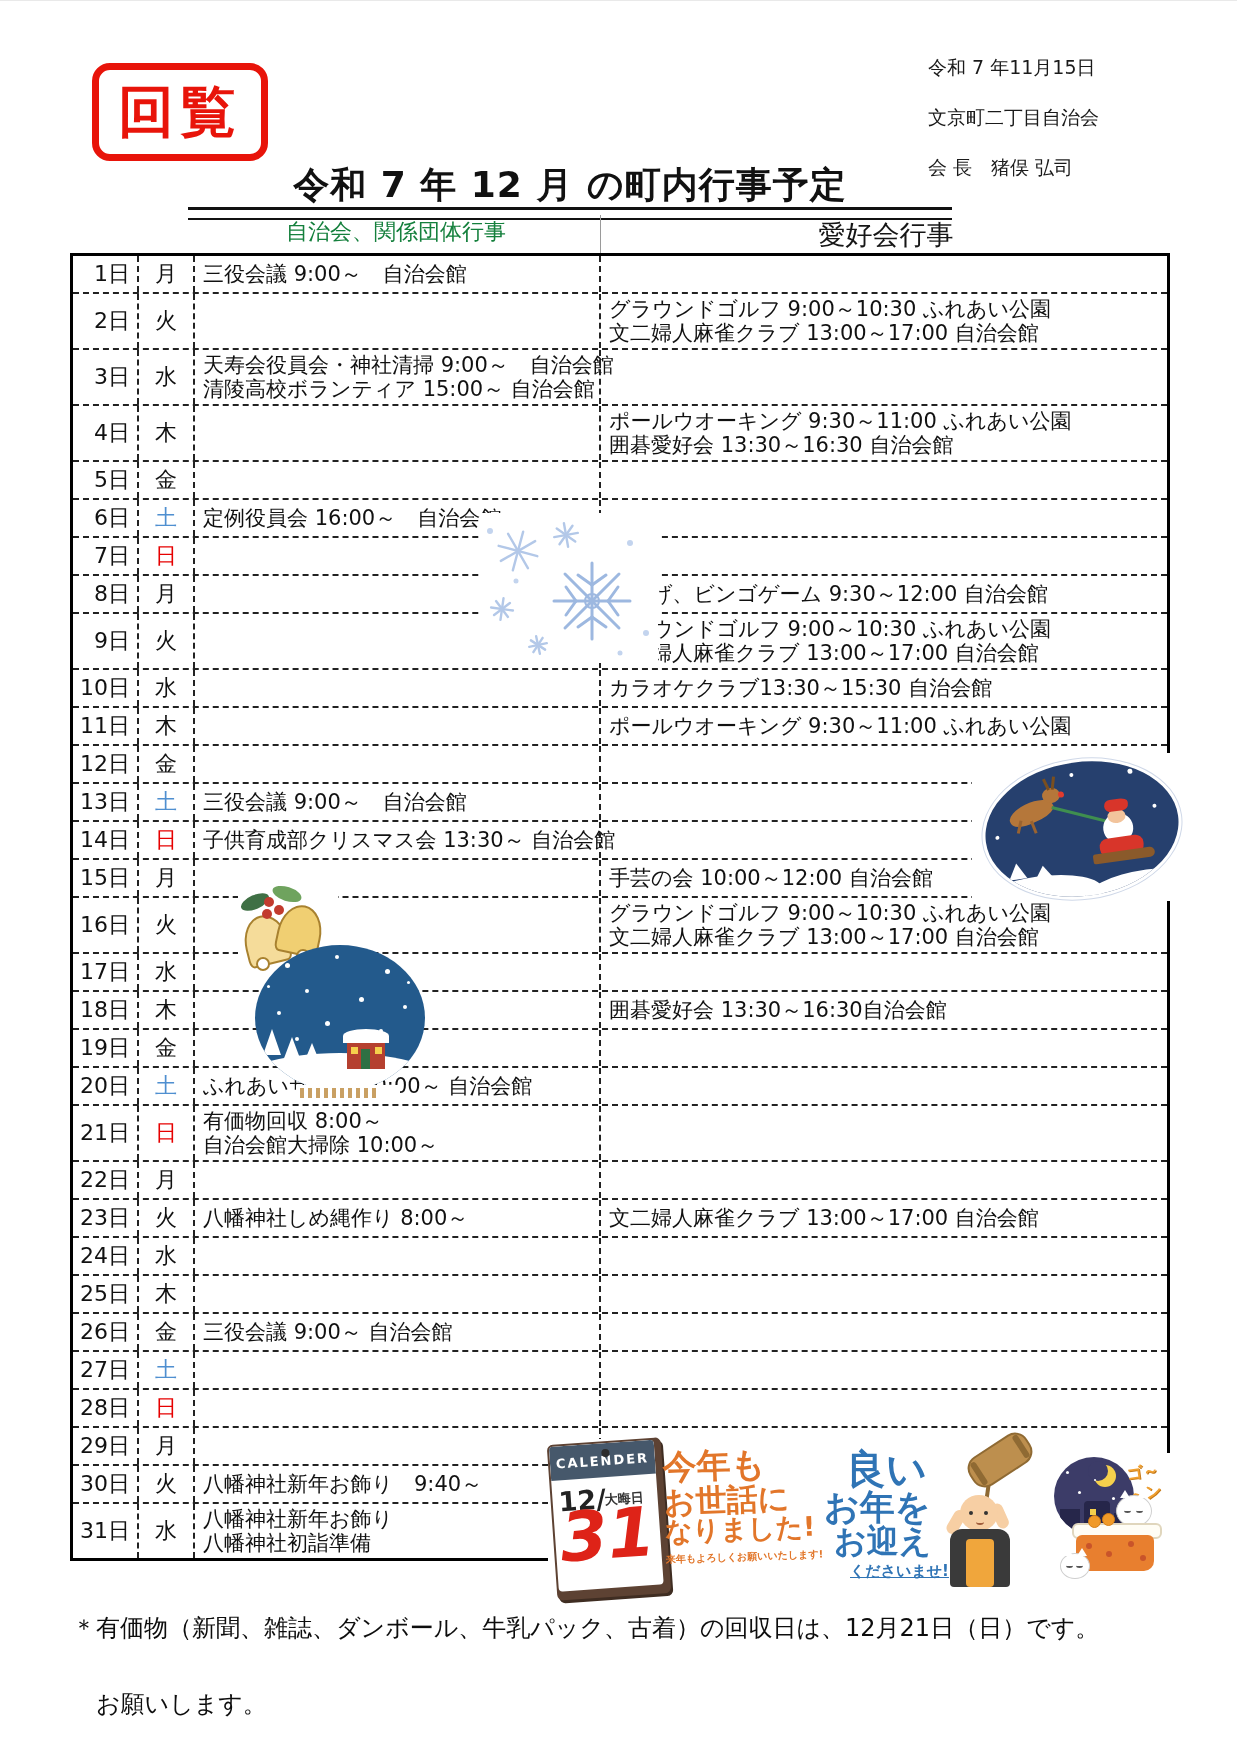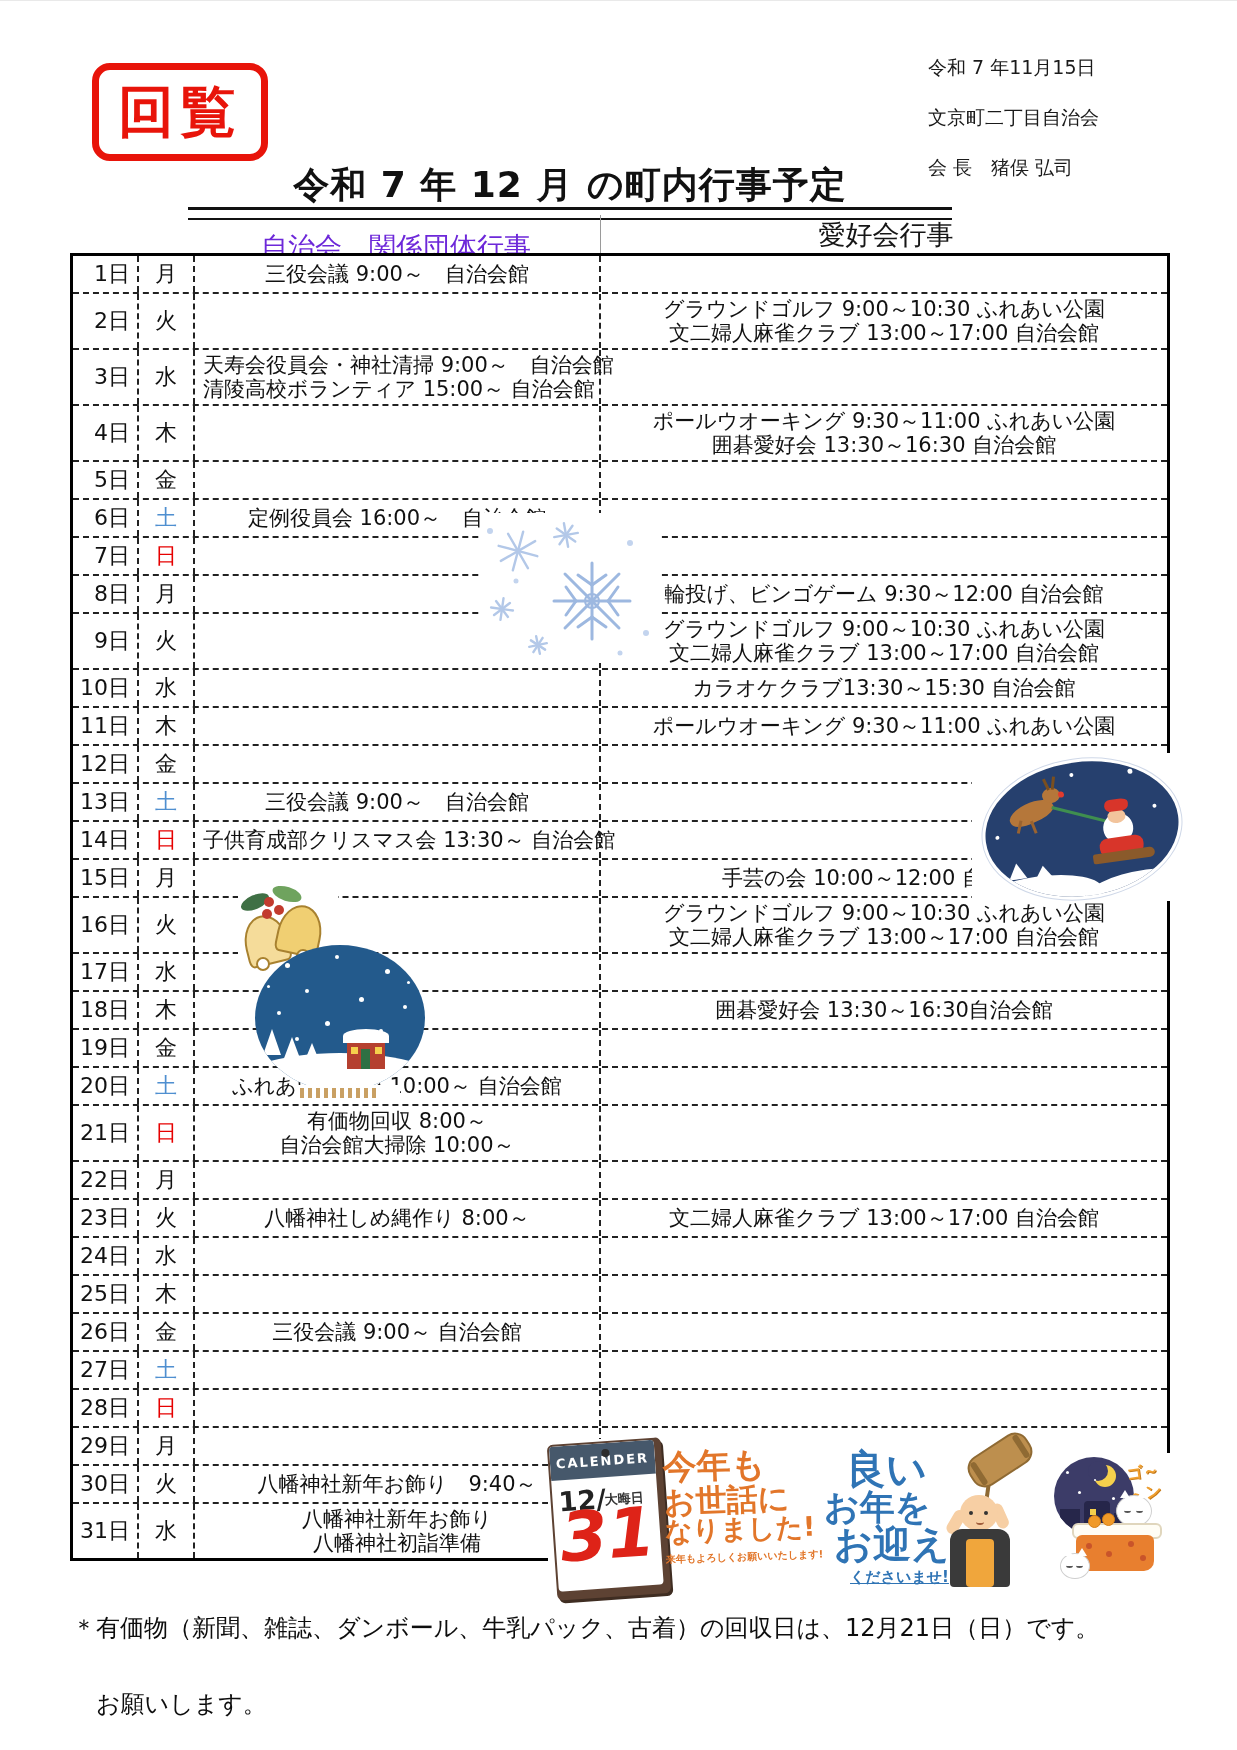--- a/index.html
+++ b/index.html
@@ -7,36 +7,36 @@
         font-family:"DejaVu Sans","Liberation Sans",sans-serif;color:#111;overflow:hidden;}
   
   .stamp{position:absolute;left:92px;top:62px;width:162px;height:84px;border:7px solid #e8140a;
          border-radius:18px;display:flex;align-items:center;justify-content:center;}
   .stamp span{font-size:56px;font-weight:bold;color:#e8140a;letter-spacing:6px;line-height:1;}
   .issuer{position:absolute;left:928px;top:54px;font-size:19px;line-height:25px;color:#1a1a1a;white-space:pre;}
   .title-wrap{position:absolute;left:188px;top:160px;width:764px;text-align:center;}
   .title{font-size:36px;font-weight:bold;letter-spacing:1px;}
   .title-underline{position:absolute;left:188px;top:206px;width:764px;height:8px;
                    border-top:3px solid #111;border-bottom:2px solid #111;}
-  .col-head-left{position:absolute;left:192px;top:228px;width:408px;text-align:center;font-size:27px;color:#6d28d9;}
+  .col-head-left{position:absolute;left:192px;top:216px;width:408px;text-align:center;font-size:22px;color:#15803d;}
   .col-head-right{position:absolute;left:600px;top:216px;width:572px;text-align:center;font-size:27px;color:#161616;}
   .col-head-div{position:absolute;left:600px;top:214px;width:1px;height:38px;background:#9a9a9a;}
   
   .cal{position:absolute;left:70px;top:252px;width:1100px;border:3px solid #000;box-sizing:border-box;background:#fff;}
   .row{display:flex;border-bottom:2px dashed #222;min-height:38px;box-sizing:border-box;}
   .row:last-child{border-bottom:none;}
   .cell{box-sizing:border-box;display:flex;flex-direction:column;justify-content:center;}
   .day{width:64px;align-items:flex-end;padding-right:7px;font-size:22px;}
   .wd{width:56px;border-left:2px dashed #222;align-items:center;font-size:22px;}
   .wd.sat{color:#4f8fd0;}
   .wd.sun{color:#e60000;}
   .ev{border-left:2px dashed #222;padding:3px 8px;font-size:21px;line-height:24px;}
   .ev.left{width:406px;}
   .ev.right{flex:1;}
-  .line{white-space:pre;text-align:center;}
+  .line{white-space:pre;}
   
   .deco{position:absolute;}
   .patch{position:absolute;background:#fff;}
   svg{display:block;}
   
   .bell{position:absolute;width:40px;height:46px;background:#f5dc9a;border:2px solid #a8812f;
         border-radius:50% 50% 12% 12%/60% 60% 16% 16%;}
   .clapper{position:absolute;width:10px;height:10px;background:#fff;border:2px solid #a8812f;border-radius:50%;}
   .leaf{position:absolute;width:30px;height:14px;border-radius:50%;}
   .berry{position:absolute;width:10px;height:10px;border-radius:50%;background:#c23b2e;}
@@ -58,21 +58,21 @@
   
   .orange-txt{position:absolute;left:664px;top:1446px;width:160px;color:#e2762a;font-weight:bold;
               transform:rotate(-2deg);line-height:1.05;}
   .orange-txt .l1{font-size:34px;}
   .orange-txt .l2{font-size:31px;}
   .orange-txt .l3{font-size:27px;}
   .orange-txt .small{font-size:10px;margin-top:8px;letter-spacing:0;}
   .blue-txt{position:absolute;left:820px;top:1448px;width:140px;color:#2f74b5;font-weight:bold;line-height:1.02;}
   .blue-txt .b1{font-size:40px;padding-left:26px;}
   .blue-txt .b2{font-size:35px;padding-left:4px;}
-  .blue-txt .b3{font-size:38px;padding-left:14px;}
+  .blue-txt .b3{font-size:32px;padding-left:14px;}
   .blue-txt .b4{font-size:15px;padding-left:30px;margin-top:6px;text-decoration:underline;}
   
   .monk{position:absolute;left:938px;top:1436px;width:95px;height:155px;}
   .mallet{position:absolute;left:28px;top:6px;width:64px;height:30px;background:#bd8f4e;border:2px solid #8f6a33;
           border-radius:14px;transform:rotate(-33deg);}
   .mallet:before{content:"";position:absolute;left:4px;top:2px;bottom:2px;width:6px;background:#8f6a33;border-radius:3px;}
   .mallet:after{content:"";position:absolute;right:4px;top:2px;bottom:2px;width:6px;background:#8f6a33;border-radius:3px;}
   .m-handle{position:absolute;left:48px;top:30px;width:4px;height:44px;background:#8f6a33;transform:rotate(8deg);}
   .m-head{position:absolute;left:22px;top:58px;width:38px;height:36px;background:#f7cfa4;border-radius:50%;}
   .m-eye{position:absolute;width:4px;height:4px;background:#333;border-radius:50%;top:16px;}

